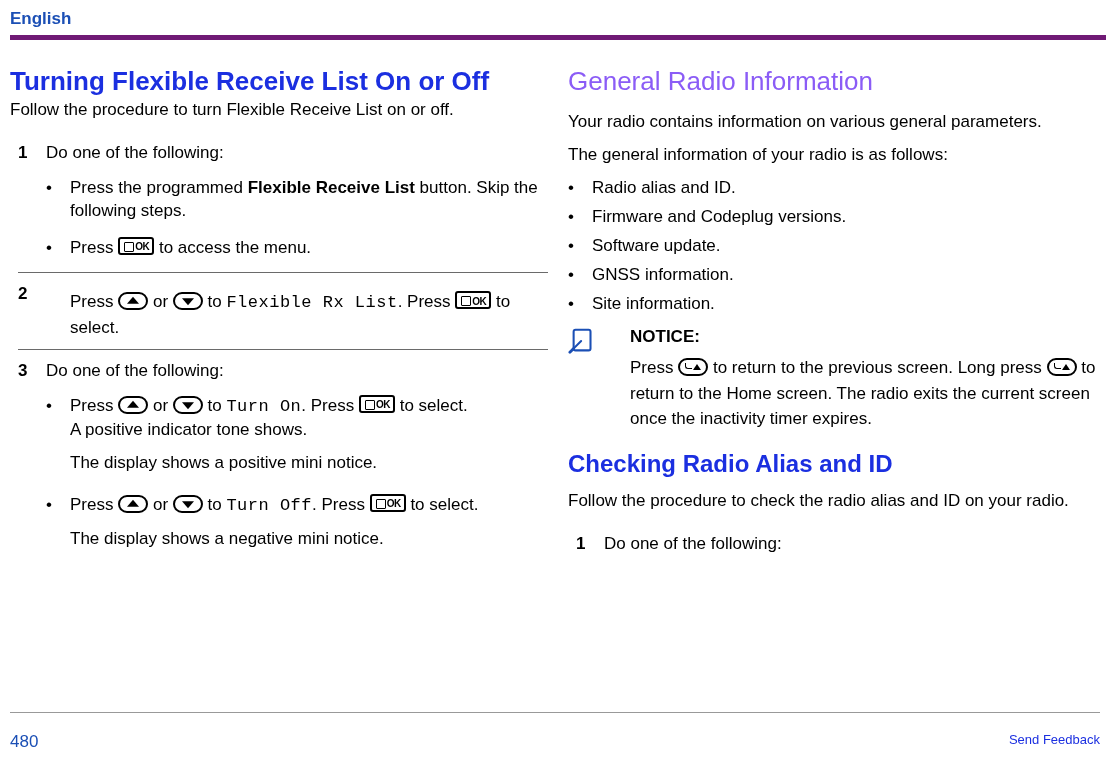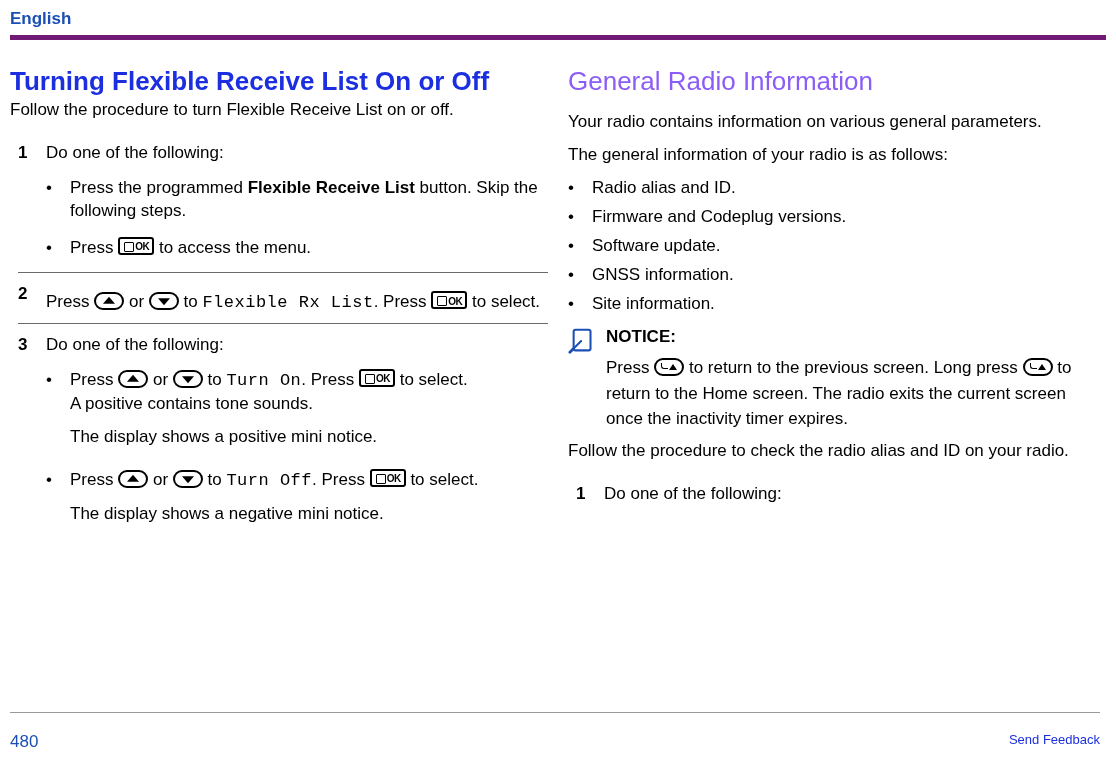--- a/index.html
+++ b/index.html
@@ -242,20 +242,21 @@
     .page-num {
       color: #1b4fb5;
       font-size: 17px;
     }
     .send-feedback {
       color: #1b2fe0;
       font-size: 13px;
     }
     .lh-tight {
       line-height: 1.5;
+      margin-left: 24px;
     }
   </style>
 </head>
 <body>
 
 <div class="page-header">English</div>
 
 <div class="columns">
 
   <div class="col">
@@ -308,21 +309,21 @@
             <li>
               <div class="bullet-mark">•</div>
               <div class="bullet-body">
                 <span>Press </span>
                 <span class="btn-arrow up"></span>
                 <span> or </span>
                 <span class="btn-arrow down"></span>
                 <span> to </span><span class="mono">Turn On</span><span>. Press </span>
                 <span class="btn-ok"></span>
                 <span> to select.</span><br>
-                <span>A positive contains tone sounds.</span>
+                <span>A positive indicator tone shows.</span>
                 <div class="sub-para">The display shows a positive mini notice.</div>
               </div>
             </li>
             <li>
               <div class="bullet-mark">•</div>
               <div class="bullet-body">
                 <span>Press </span>
                 <span class="btn-arrow up"></span>
                 <span> or </span>
                 <span class="btn-arrow down"></span>
@@ -380,20 +381,21 @@
         <div style="margin-top:6px;">
           <span>Press </span>
           <span class="btn-back"></span>
           <span> to return to the previous screen. Long press </span>
           <span class="btn-back"></span>
           <span> to return to the Home screen. The radio exits the current screen once the inactivity timer expires.</span>
         </div>
       </div>
     </div>
 
+    <h2 class="subsection-title">Checking Radio Alias and ID</h2>
     <p>Follow the procedure to check the radio alias and ID on your radio.</p>
 
     <ol class="steps">
       <li class="no-border">
         <div class="step-num">1</div>
         <div class="step-body">
           <span>Do one of the following:</span>
         </div>
       </li>
     </ol>

